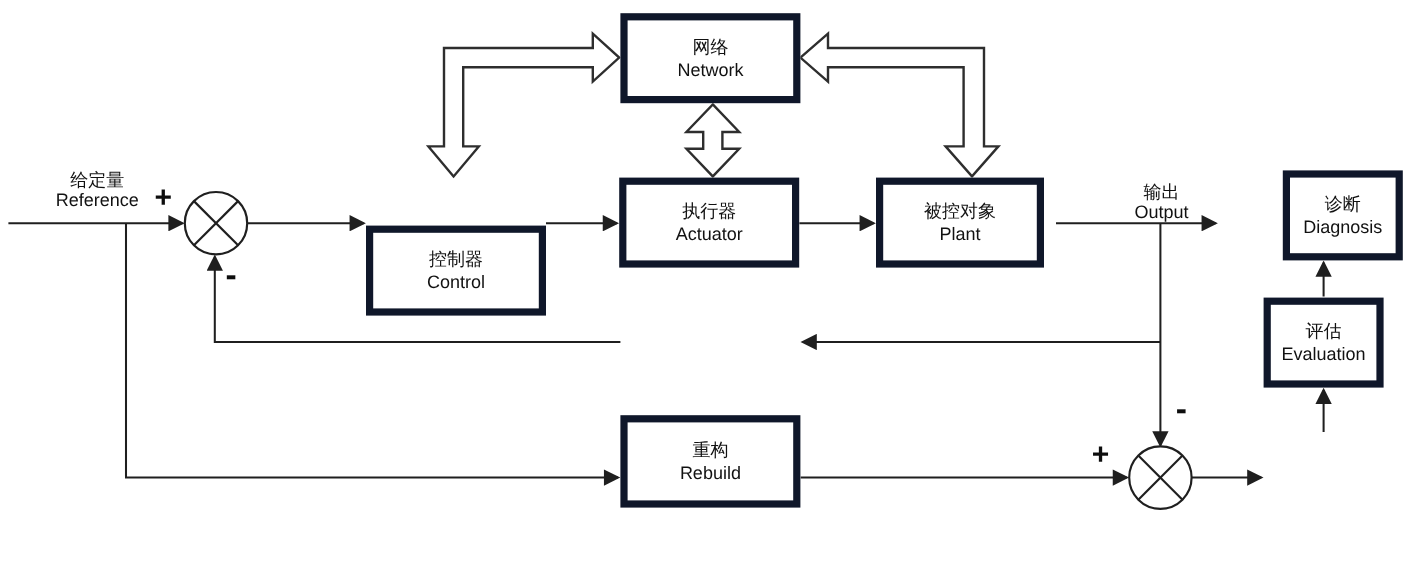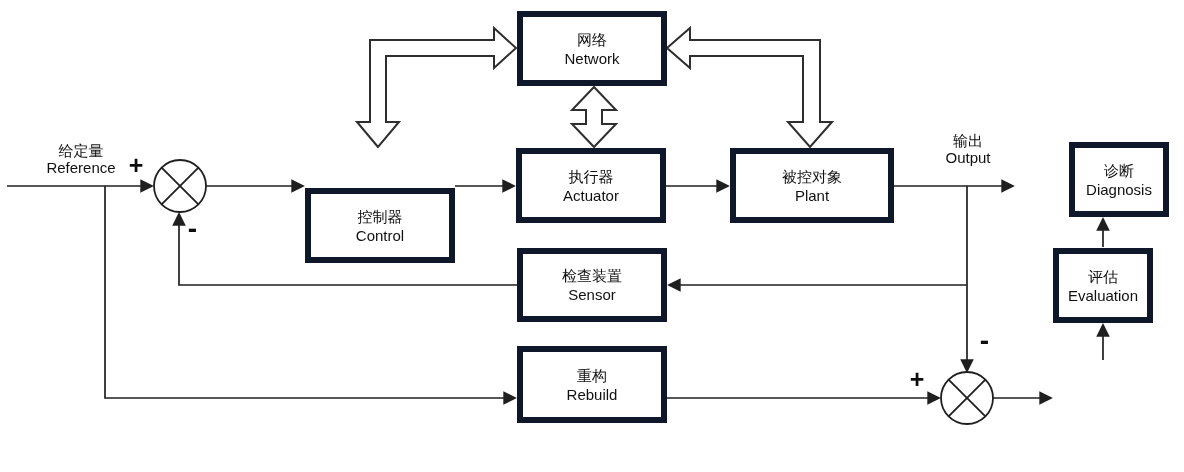--- a/index.html
+++ b/index.html
@@ -115,29 +115,25 @@
   <div class="block" style="left:305px;top:148px;width:150px;height:75px;margin-top:40px;">
     <span>控制器</span>
     <span>Control</span>
   </div>
 
   <div class="block" style="left:516px;top:148px;width:150px;height:75px;">
     <span>执行器</span>
     <span>Actuator</span>
   </div>
 
-  <div class="block" style="left:730px;top:148px;width:164px;height:75px;">
+  <div class="block" style="left:730px;top:148px;width:140px;height:75px;">
     <span>被控对象</span>
     <span>Plant</span>
   </div>
 
-  <div class="block" style="left:517px;top:248px;width:150px;height:74px;">
-    <span>检查装置</span>
-    <span>Sensor</span>
-  </div>
 
   <div class="block" style="left:517px;top:346px;width:150px;height:77px;">
     <span>重构</span>
     <span>Rebuild</span>
   </div>
 
   <div class="block" style="left:1053px;top:142px;width:100px;height:75px;margin-left:16px;">
     <span>诊断</span>
     <span>Diagnosis</span>
   </div>
@@ -146,21 +142,21 @@
     <span>评估</span>
     <span>Evaluation</span>
   </div>
 
 
   <div class="floatlabel" style="left:21px;top:142px;width:120px;">
     <span>给定量</span>
     <span>Reference</span>
   </div>
 
-  <div class="floatlabel" style="left:908px;top:132px;width:120px;">
+  <div class="floatlabel" style="left:908px;top:152px;width:120px;">
     <span>输出</span>
     <span>Output</span>
   </div>
 
   <span class="sign plus" style="left:136px;top:165px;">+</span>
   <span class="sign minus" style="left:192px;top:229px;">-</span>
   <span class="sign plus" style="left:917px;top:379px;">+</span>
   <span class="sign minus" style="left:984px;top:341px;">-</span>
 
 

